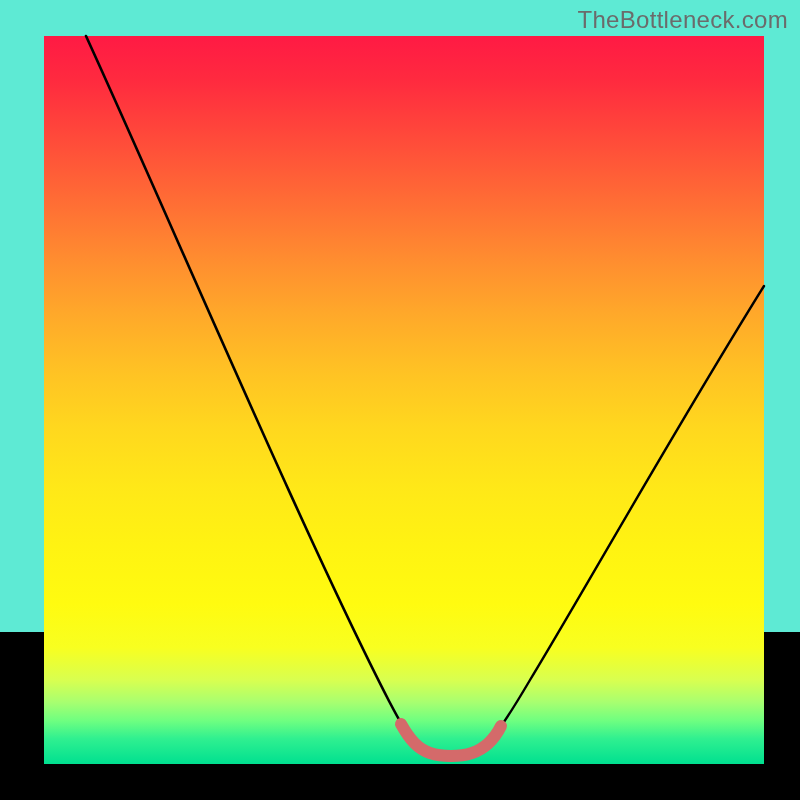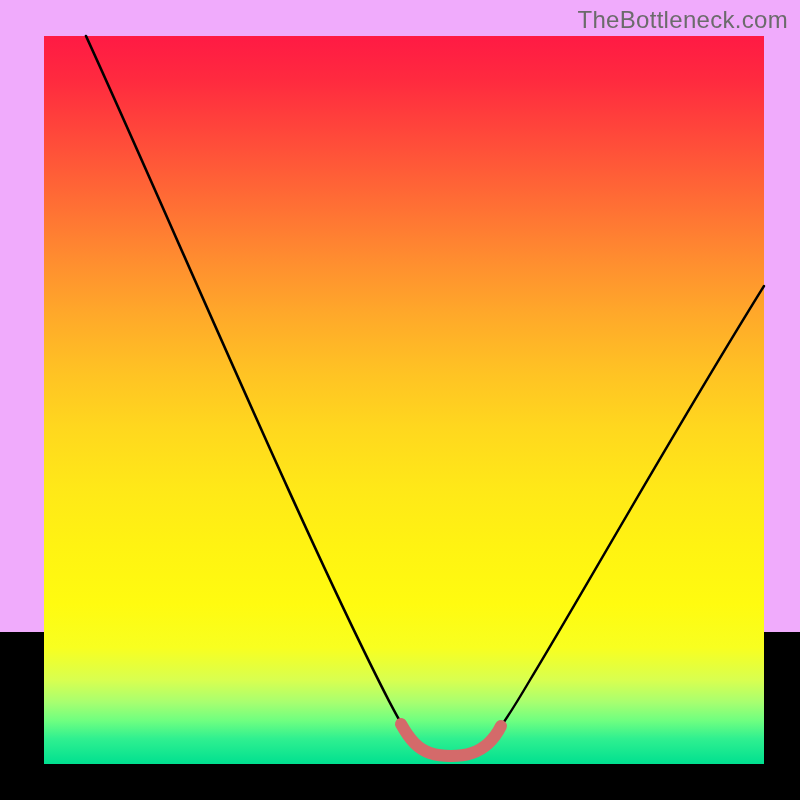--- a/index.html
+++ b/index.html
@@ -10,21 +10,21 @@
     background: #000;
     overflow: hidden;
     font-family: Arial, Helvetica, sans-serif;
   }
   .frame {
     position: absolute;
     left: 0;
     top: 0;
     width: 800px;
     height: 632px;
-    background: #f0abfc;
+    background: #5eead4;
   }
   .plot-area {
     position: absolute;
     left: 44px;
     top: 36px;
     width: 720px;
     height: 728px;
     background: linear-gradient(to bottom,
       #ff1a44 0%,
       #ff2a3f 6%,

